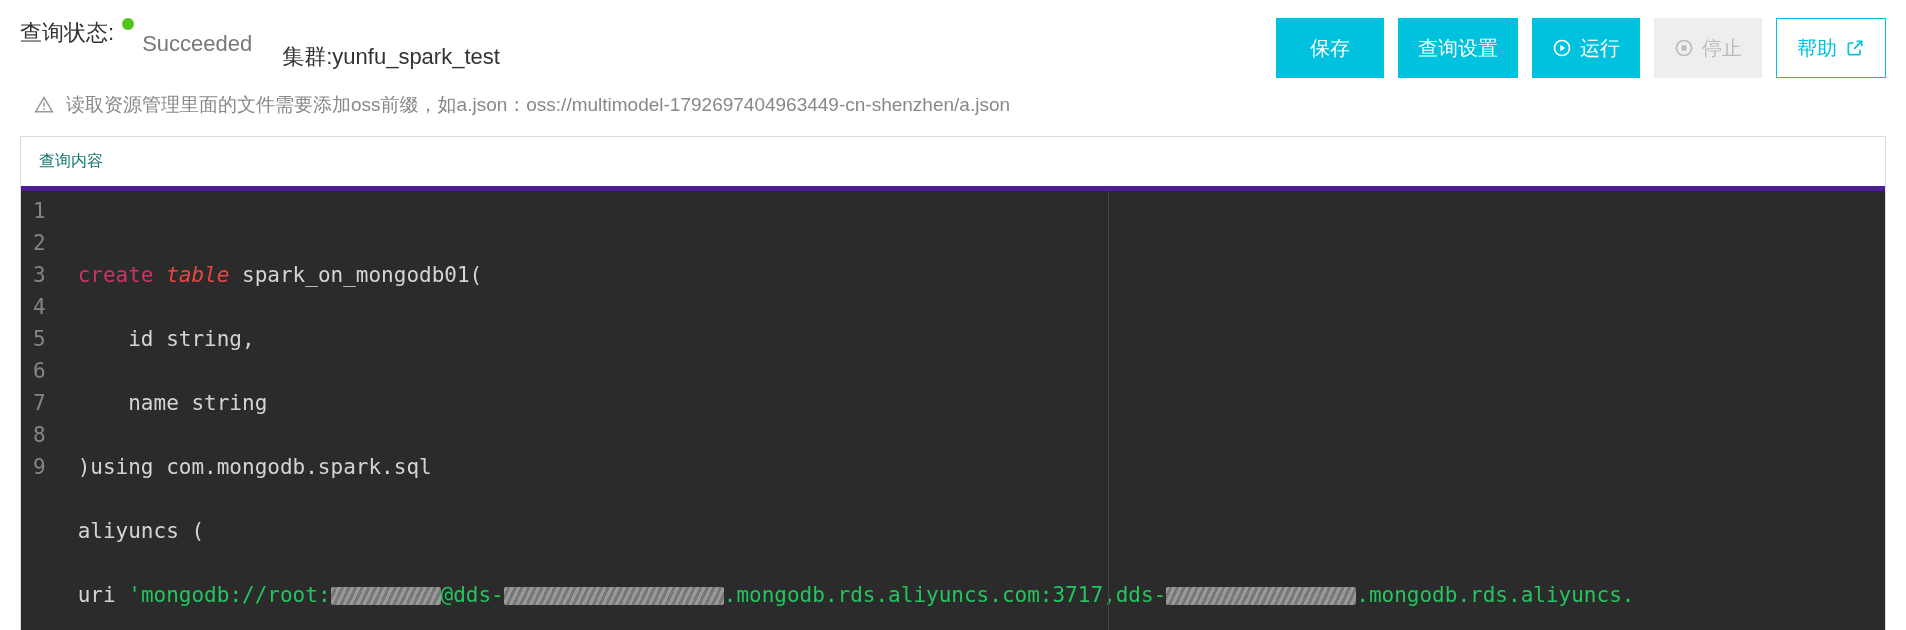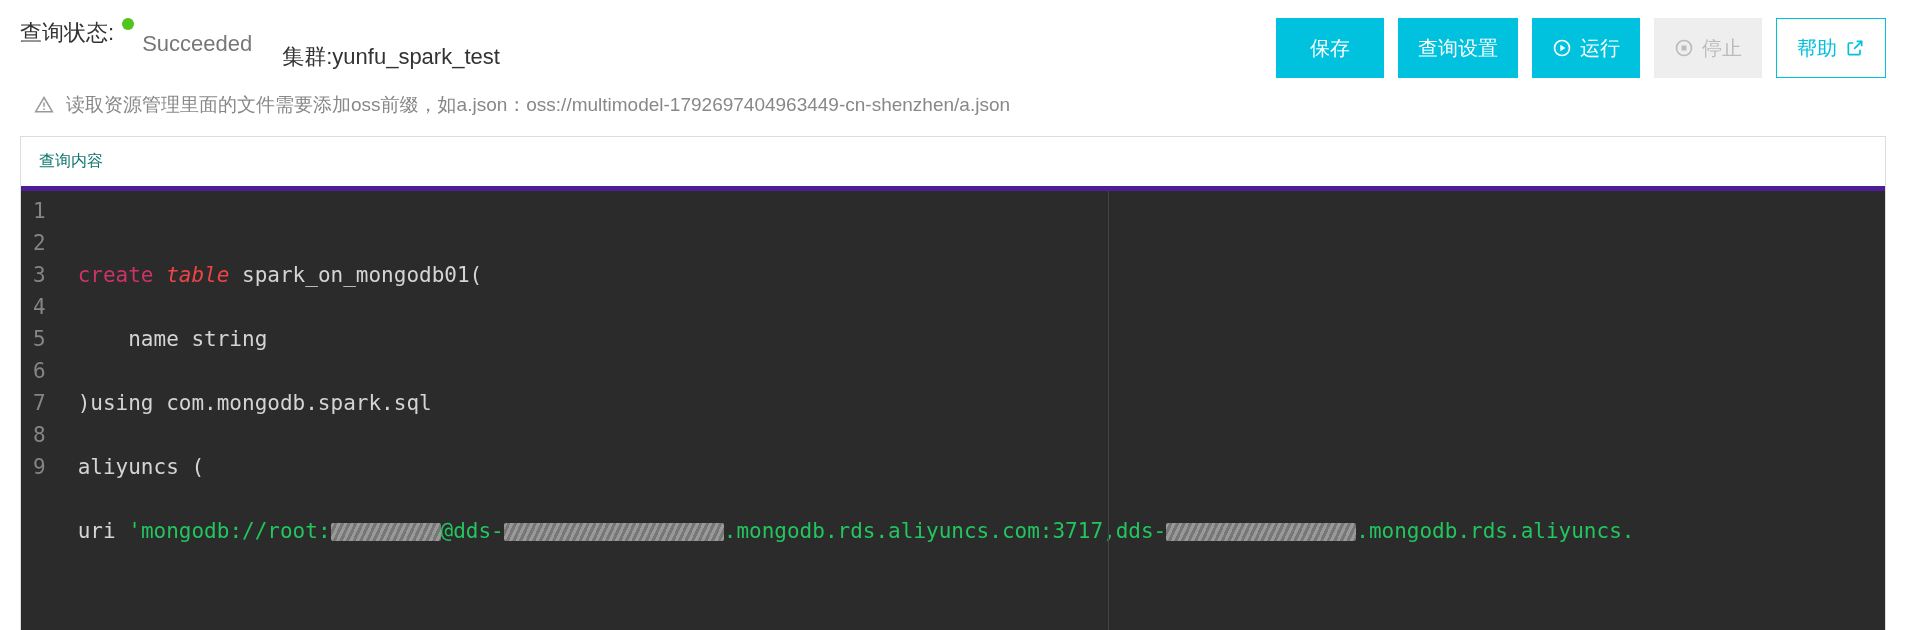--- a/index.html
+++ b/index.html
@@ -91,20 +91,21 @@
       <div>4</div>
       <div>5</div>
       <div>6</div>
       <div>7</div>
       <div>8</div>
       <div>9</div>
     </div>
     <div class="code">
       <div class="ruler"></div>
 <div><span class="kw">create</span> <span class="kw2">table</span><span> spark_on_mongodb01(</span></div>
+<div><span>    id string,</span></div>
 <div><span>    name string</span></div>
 <div><span>)using com.mongodb.spark.sql</span></div>
 <div><span>aliyuncs (</span></div>
 <div><span>uri </span><span class="str"><span>'mongodb://root:</span></span><span class="redact" style="width:110px"></span><span class="str"><span>@dds-</span></span><span class="redact" style="width:220px"></span><span class="str"><span>.mongodb.rds.aliyuncs.com:3717,dds-</span></span><span class="redact" style="width:190px"></span><span class="str"><span>.mongodb.rds.aliyuncs.</span></span></div>
 
 
 
     </div>
   </div>
 </div>

